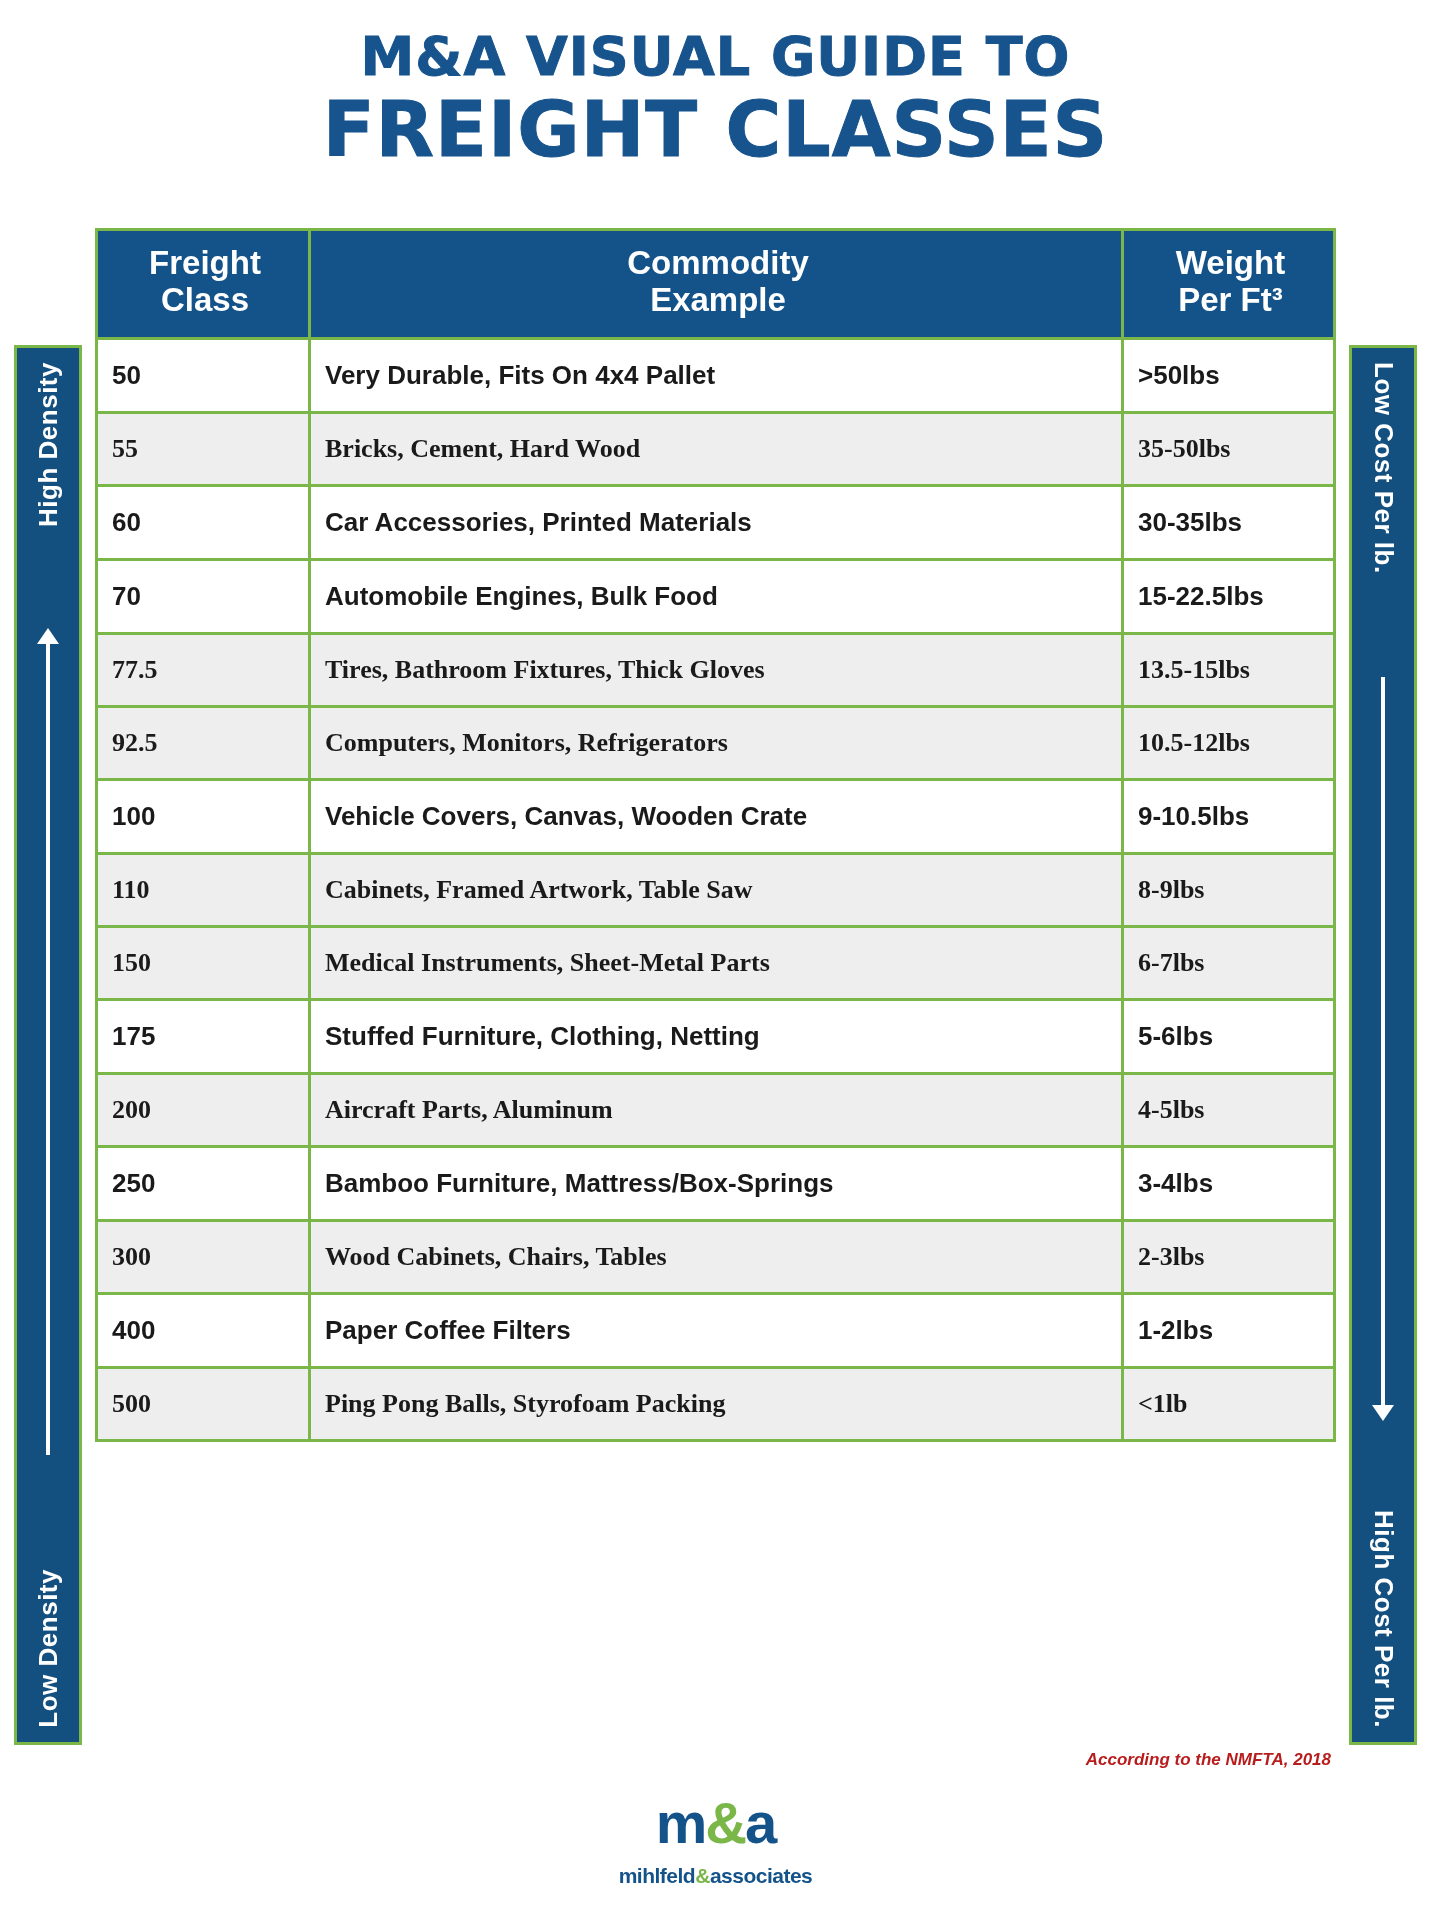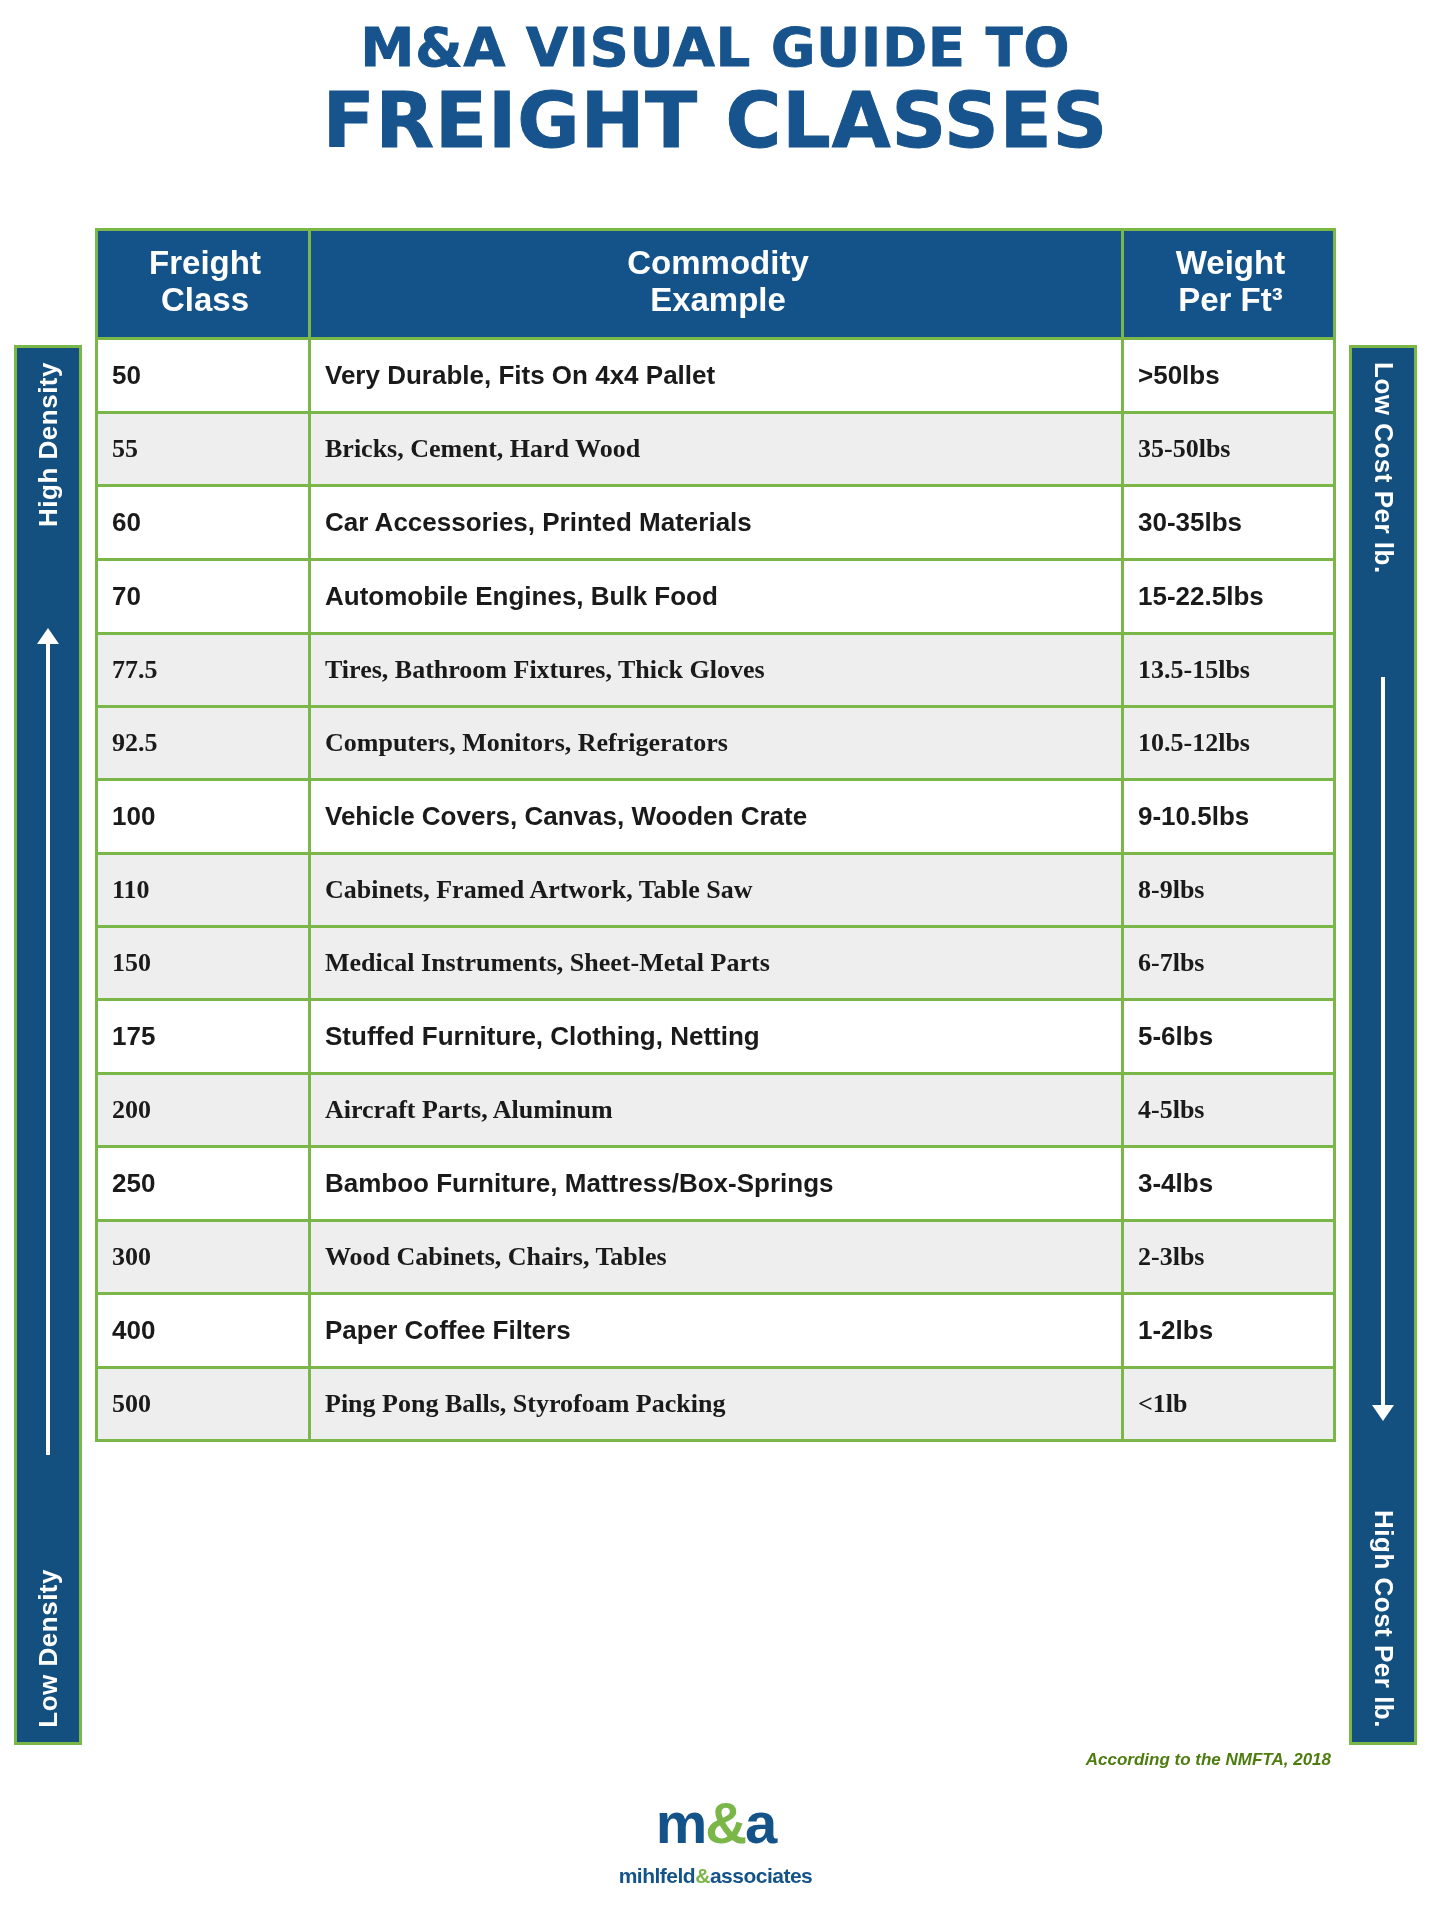--- a/index.html
+++ b/index.html
@@ -18,21 +18,21 @@
   .page {
     position: relative;
     width: 1431px;
     height: 1906px;
     background: #ffffff;
   }
 
   
   .title-block {
     text-align: center;
-    padding-top: 20px;
+    padding-top: 29px;
   }
   .title-line-1 {
     font-size: 54px;
     font-weight: bold;
     letter-spacing: 1px;
     color: #17538c;
     line-height: 1.05;
     font-family: "DejaVu Sans", sans-serif;
     -webkit-text-stroke: 1px #17538c;
   }
@@ -153,21 +153,21 @@
   td.cmd { text-align: left; padding-left: 20px; }
   td.wt  { text-align: left; padding-left: 16px; }
 
   
   .footnote {
     position: absolute;
     right: 100px;
     top: 1750px;
     font-size: 17px;
     font-weight: bold;
-    color: #4d7c0f;
+    color: #b91c1c;
     font-style: italic;
   }
 
   
   .logo {
     position: absolute;
     left: 0;
     right: 0;
     bottom: 18px;
     text-align: center;

